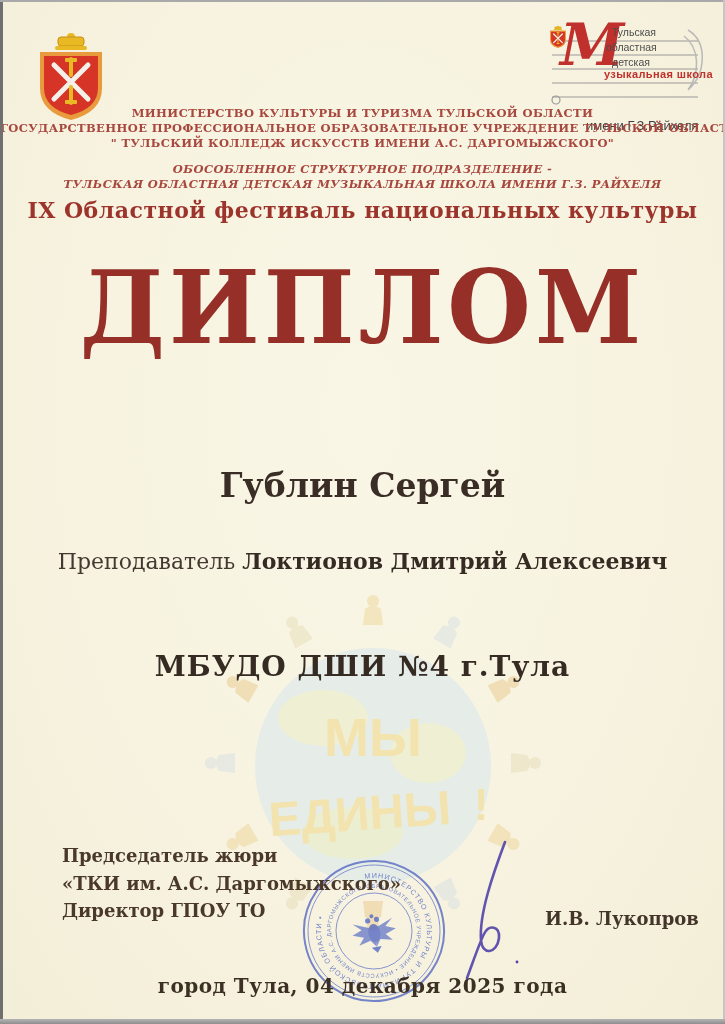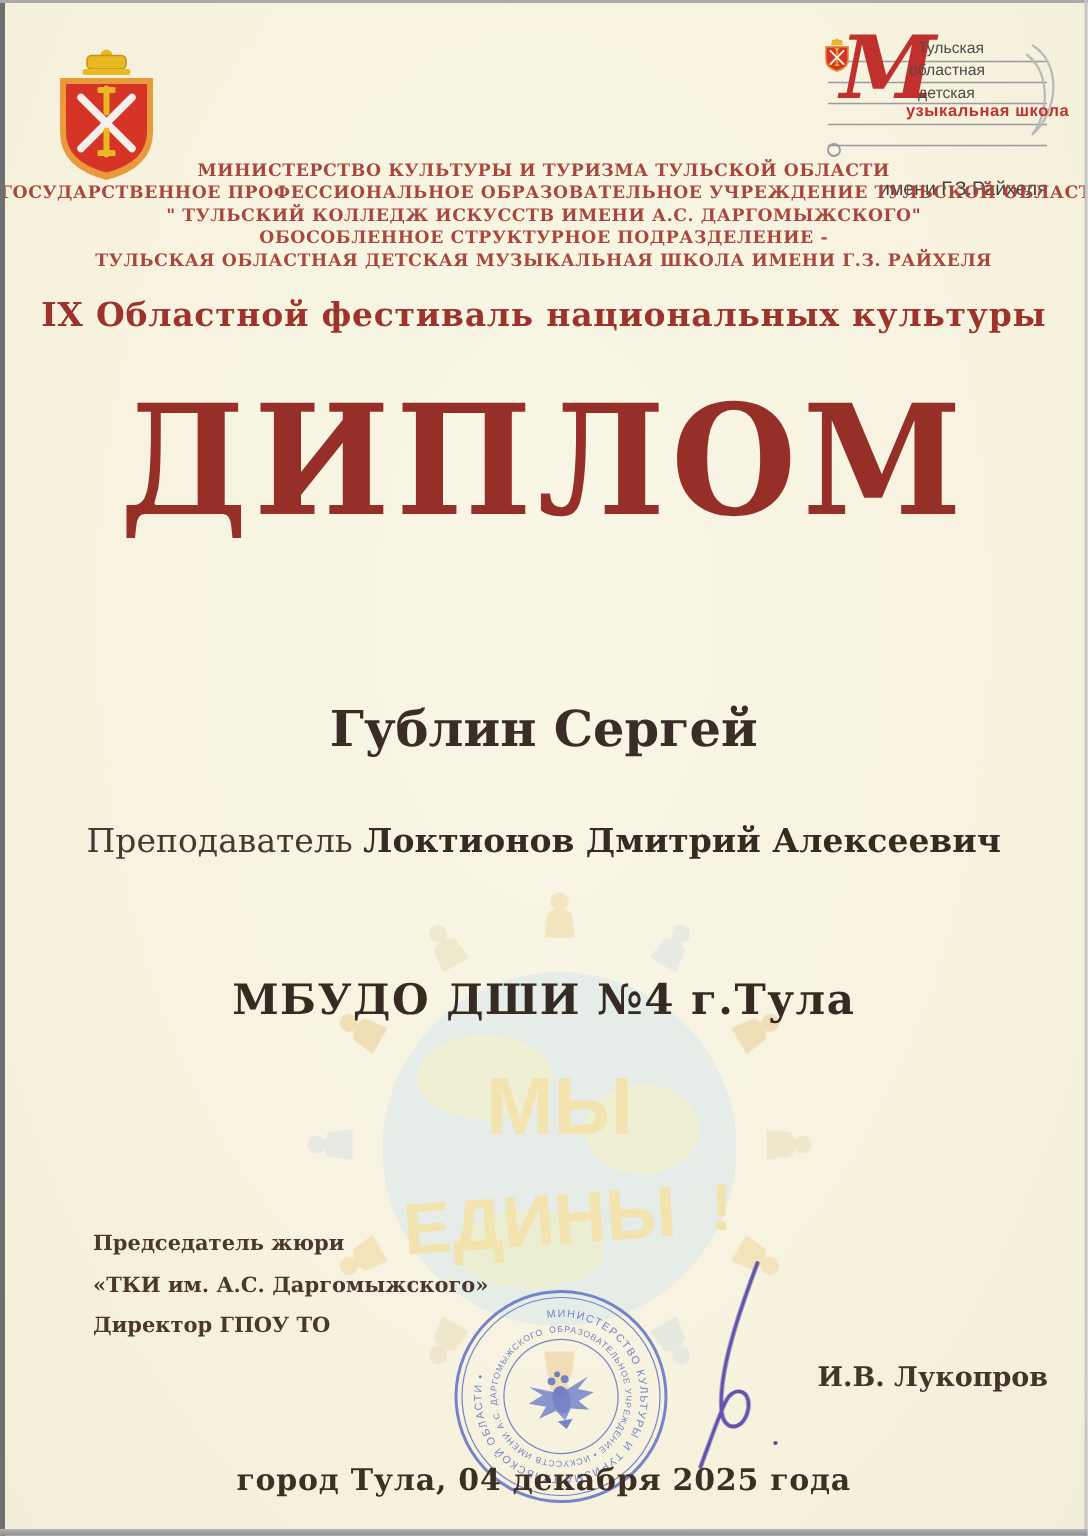--- a/index.html
+++ b/index.html
@@ -14,37 +14,37 @@
   .edge.top{left:0;top:0;width:725px;height:2px;background:#a9a9a9;}
   .edge.right{right:0;top:0;width:2px;height:1024px;background:#c6c6c6;}
   .edge.bottom{left:0;bottom:0;width:725px;height:5px;background:linear-gradient(#b5b5b5,#8d8d8d);}
 
   .abs{position:absolute;}
   .ctr{left:0;width:725px;text-align:center;}
 
   
   .hdr{z-index:2;color:#a8473e;font-weight:bold;font-size:11.5px;line-height:15px;letter-spacing:.4px;}
   .hdr div{white-space:nowrap;}
-  .subdiv{}
+  .subdiv{margin-top:11px;font-style:italic;}
 
   
   .fest-title{top:197px;z-index:2;color:#9c342c;font-weight:bold;font-size:22px;letter-spacing:.5px;}
   .fest-sub{top:226px;z-index:2;color:#9c342c;font-weight:bold;font-size:31px;letter-spacing:1px;}
   .diploma{top:258px;z-index:2;color:#952f28;font-weight:bold;font-size:96px;line-height:1.05;
            letter-spacing:4px;transform:scaleY(1.06);}
 
   
   .recipient{top:466px;z-index:2;color:#3a2d26;font-weight:bold;font-size:33px;}
   .nomination{top:526px;z-index:2;color:#4c4138;font-size:17.5px;}
   .teacher{top:548px;z-index:2;color:#433931;font-size:22px;}
   .teacher b{color:#352b23;}
   .institution{top:650px;z-index:2;color:#352b23;font-weight:bold;font-size:28px;letter-spacing:1px;}
 
   
-  .jury{left:62px;top:816px;z-index:2;color:#4a392b;font-weight:600;font-size:14px;line-height:27.5px;white-space:nowrap;}
+  .jury{left:62px;top:842px;z-index:2;color:#4a392b;font-weight:600;font-size:18px;line-height:27.5px;white-space:nowrap;}
   .signer{left:545px;top:908px;z-index:2;color:#44352a;font-weight:600;font-size:18px;white-space:nowrap;}
   .date{top:974px;z-index:2;color:#3c3024;font-weight:600;font-size:20px;letter-spacing:.5px;}
 
   
   .logo{left:538px;top:24px;width:176px;height:86px;z-index:2;}
   .logo .line{position:absolute;font-family:"Liberation Sans",sans-serif;color:#4c4c4c;font-size:10.5px;white-space:nowrap;}
   .logo .mono{position:absolute;left:22px;top:-8px;color:#c0302c;font-size:58px;font-style:italic;
               font-weight:bold;font-family:"DejaVu Serif",serif;line-height:1;}
   .logo .redlab{position:absolute;left:66px;top:44px;color:#c0302c;font-weight:bold;
                 font-family:"Liberation Sans",sans-serif;font-size:11px;letter-spacing:.4px;white-space:nowrap;}

